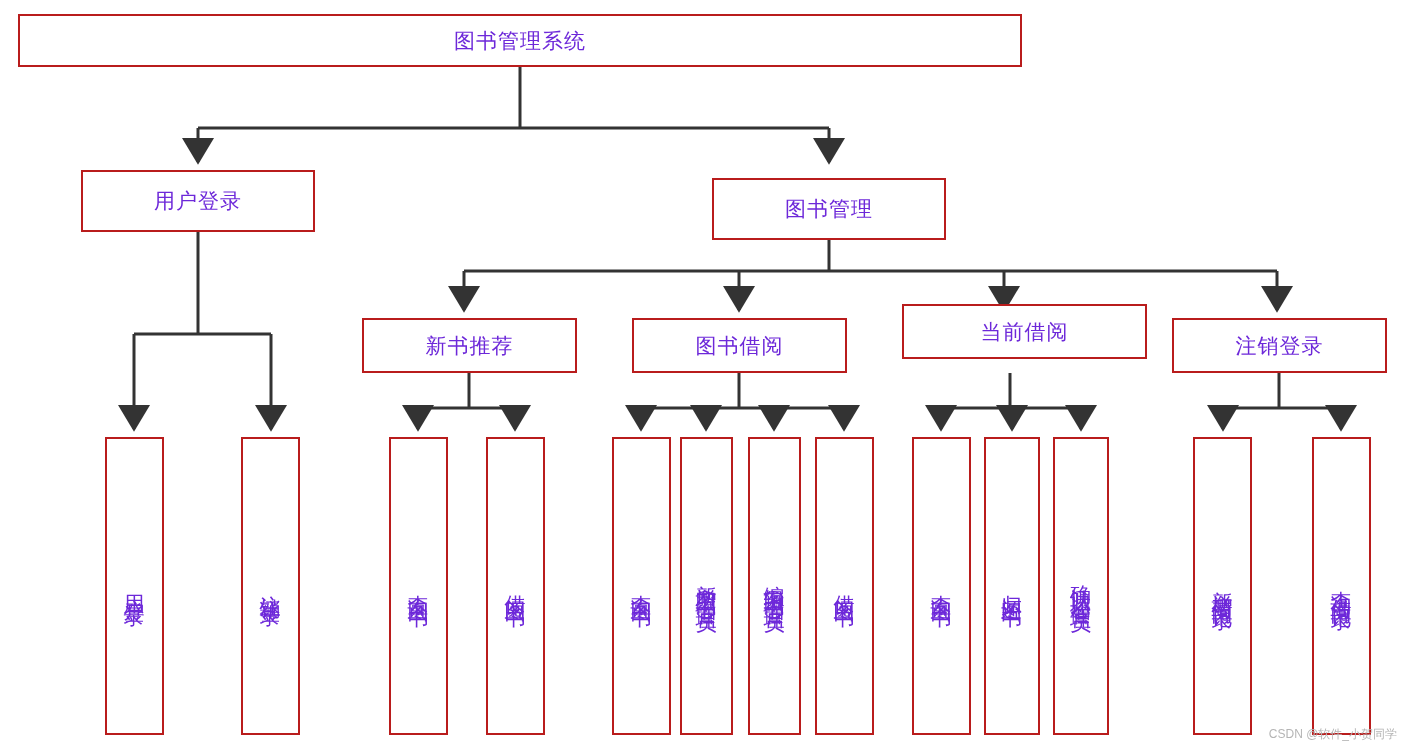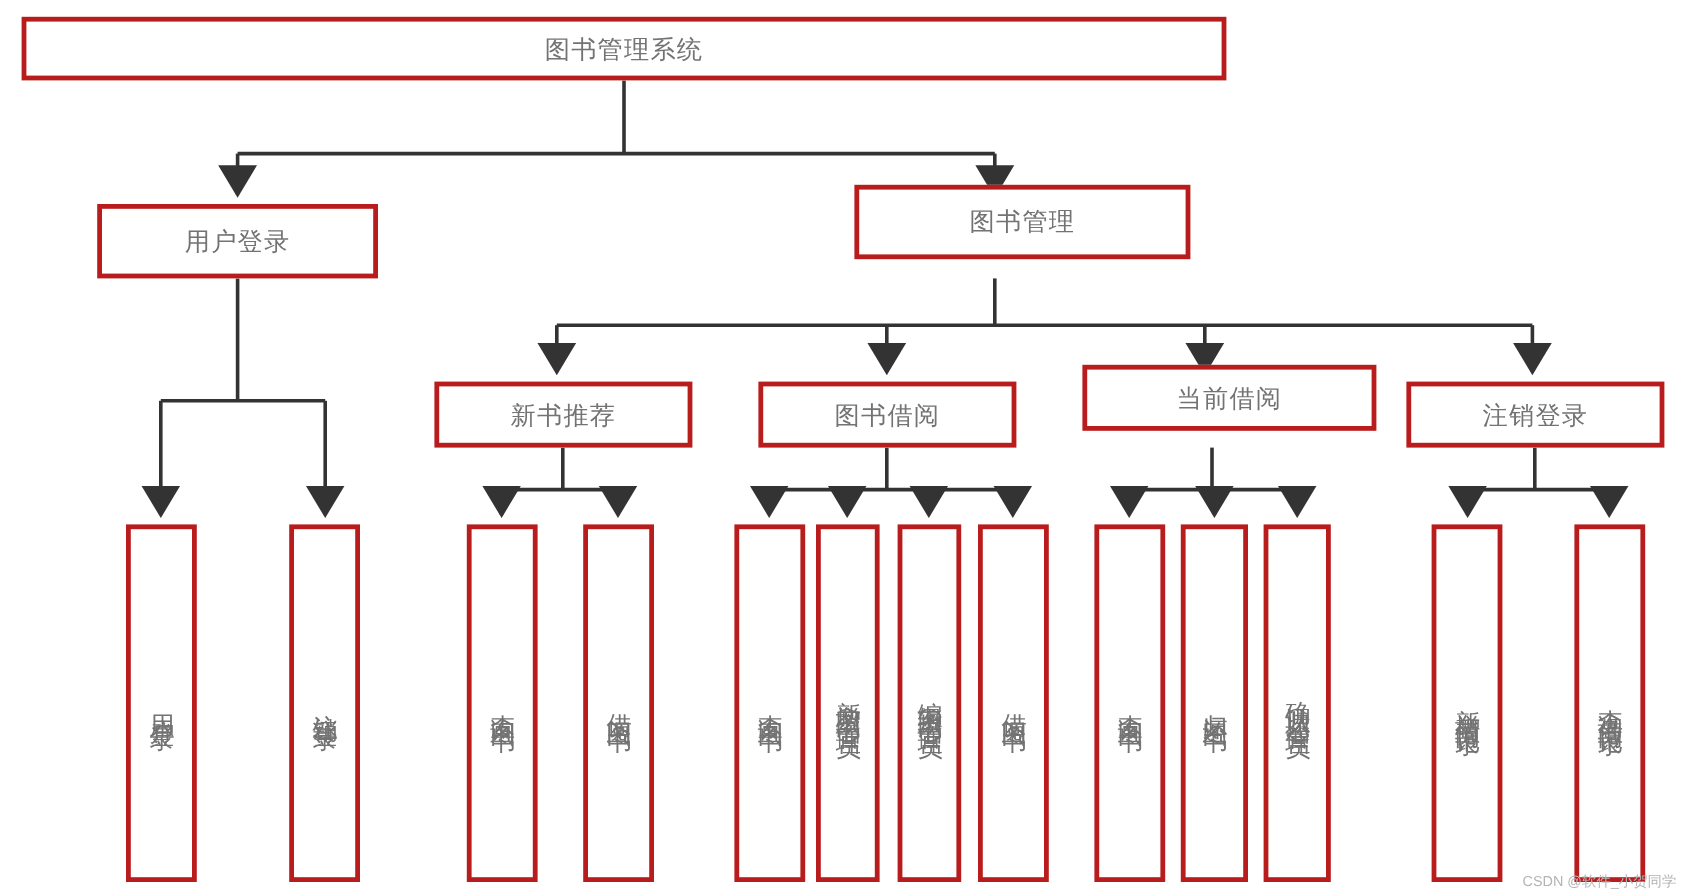--- a/index.html
+++ b/index.html
@@ -20,26 +20,26 @@
   #svg-layer {
     position: absolute;
     left: 0;
     top: 0;
     width: 1405px;
     height: 747px;
   }
   .node {
     position: absolute;
     box-sizing: border-box;
-    border: 4px solid #b91c1c;
+    border: 2px solid #b91c1c;
     background: #ffffff;
     display: flex;
     align-items: center;
     justify-content: center;
-    color: #737373;
+    color: #6d28d9;
     z-index: 2;
   }
   .node.horiz {
     font-size: 21px;
     letter-spacing: 1px;
   }
   .node.vert {
     writing-mode: vertical-rl;
     text-orientation: upright;
     font-size: 21px;
@@ -116,21 +116,21 @@
     </g>
   </svg>
 
   <div class="node horiz" style="left:18px; top:14px; width:1004px; height:53px;">
     <span>图书管理系统</span>
   </div>
 
   <div class="node horiz" style="left:81px; top:170px; width:234px; height:62px;">
     <span>用户登录</span>
   </div>
-  <div class="node horiz" style="left:712px; top:154px; width:280px; height:62px;">
+  <div class="node horiz" style="left:712px; top:178px; width:234px; height:62px;">
     <span>图书管理</span>
   </div>
 
   <div class="node horiz" style="left:362px; top:318px; width:215px; height:55px;">
     <span>新书推荐</span>
   </div>
   <div class="node horiz" style="left:632px; top:318px; width:215px; height:55px;">
     <span>图书借阅</span>
   </div>
   <div class="node horiz" style="left:902px; top:304px; width:245px; height:55px;">

